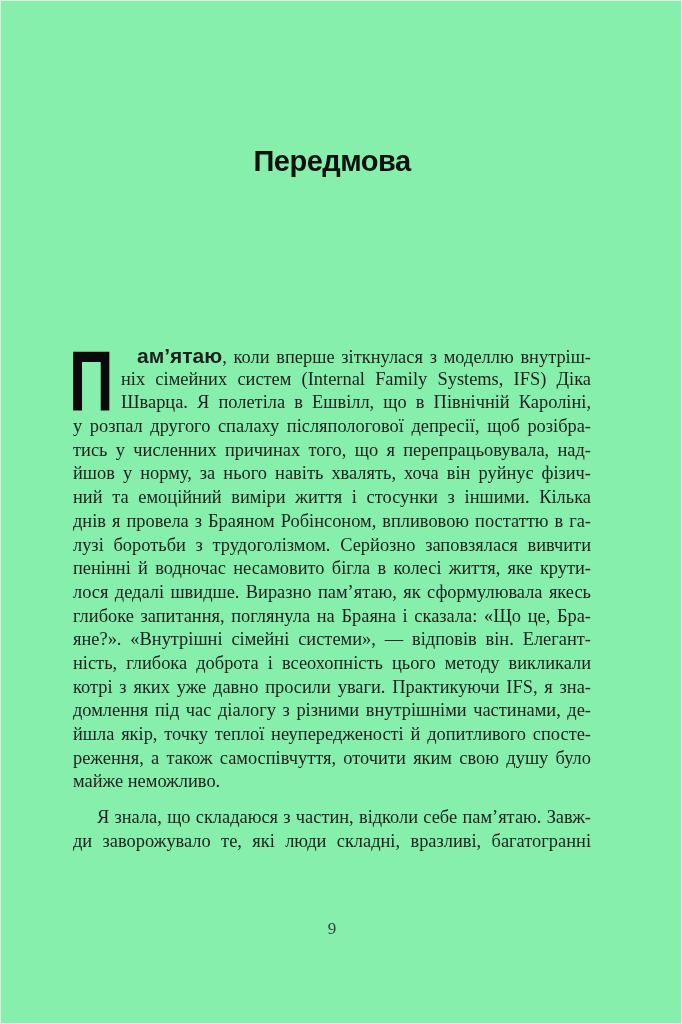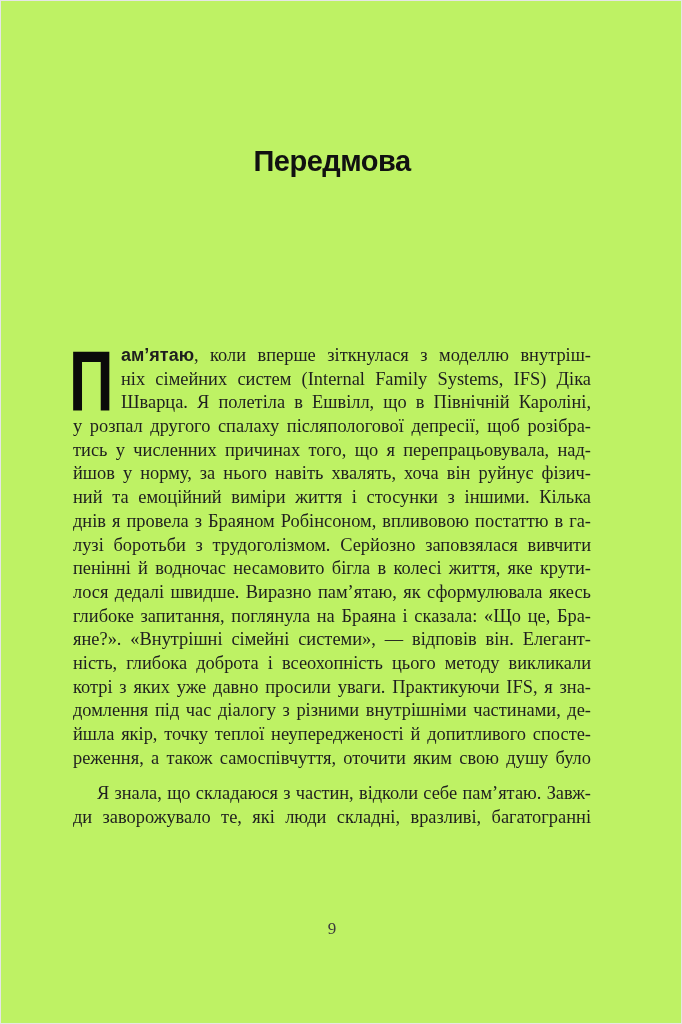--- a/index.html
+++ b/index.html
@@ -5,21 +5,21 @@
   html, body {
     margin: 0;
     padding: 0;
     background: #ffffff;
   }
   .page {
     position: relative;
     width: 682px;
     height: 1024px;
     margin: 0 auto;
-    background: #bef264;
+    background: #86efac;
     border: 1px solid #e6e6e6;
     box-sizing: border-box;
     overflow: hidden;
     color: #1f1f1f;
   }
   .chapter-title {
     position: absolute;
     top: 124px;
     left: 72px;
     width: 518px;
@@ -67,21 +67,22 @@
   .ln.para-end {
     text-align-last: left;
   }
   .ln.para-indent {
     text-indent: 24px;
     margin-top: 12px;
   }
   .lead-bold {
     font-family: "Liberation Sans", sans-serif;
     font-weight: bold;
-    font-size: 18px;
+    font-size: 21px;
+    margin-left: 16px;
   }
   .folio {
     position: absolute;
     top: 918px;
     left: 72px;
     width: 518px;
     text-align: center;
     font-family: "Liberation Serif", serif;
     font-size: 17px;
     color: #3d3d3d;
@@ -111,20 +112,21 @@
     <div class="ln">лузі боротьби з трудоголізмом. Серйозно заповзялася вивчити</div>
     <div class="ln">пенінні й водночас несамовито бігла в колесі життя, яке крути-</div>
     <div class="ln">лося дедалі швидше. Виразно пам’ятаю, як сформулювала якесь</div>
     <div class="ln">глибоке запитання, поглянула на Браяна і сказала: «Що це, Бра-</div>
     <div class="ln">яне?». «Внутрішні сімейні системи», — відповів він. Елегант-</div>
     <div class="ln">ність, глибока доброта і всеохопність цього методу викликали</div>
     <div class="ln">котрі з яких уже давно просили уваги. Практикуючи IFS, я зна-</div>
     <div class="ln">домлення під час діалогу з різними внутрішніми частинами, де-</div>
     <div class="ln">йшла якір, точку теплої неупередженості й допитливого спосте-</div>
     <div class="ln">реження, а також самоспівчуття, оточити яким свою душу було</div>
+    <div class="ln para-end">майже неможливо.</div>
 
     <div class="ln para-indent">Я знала, що складаюся з частин, відколи себе пам’ятаю. Завж-</div>
     <div class="ln">ди заворожувало те, які люди складні, вразливі, багатогранні</div>
 
   </div>
 
   <div class="folio">9</div>
 
 </div>
 

